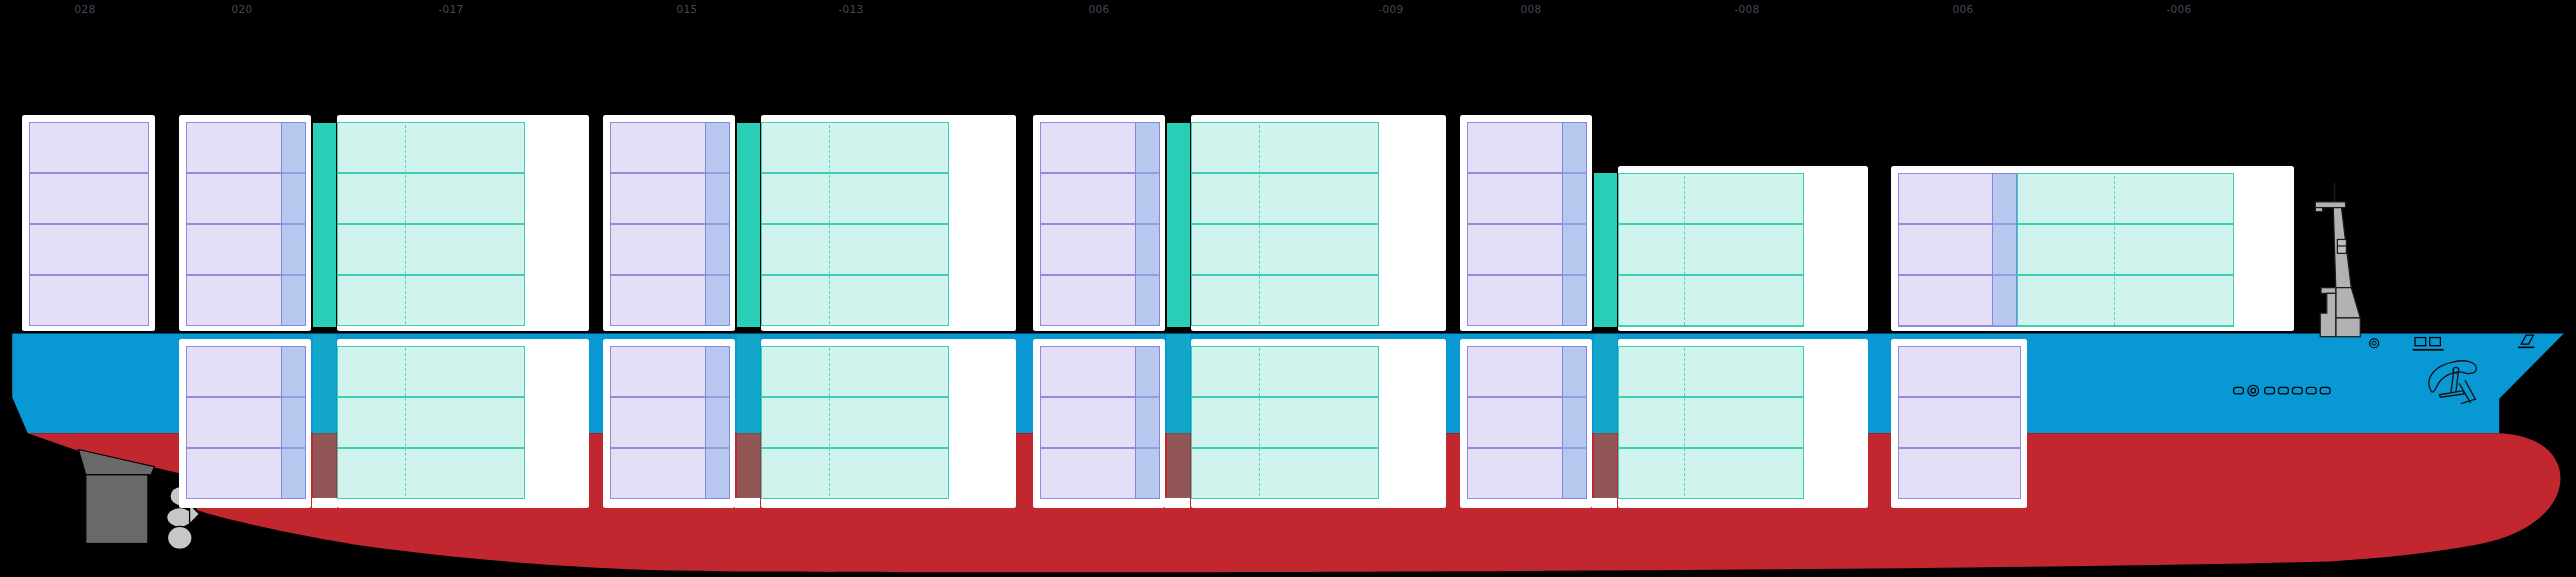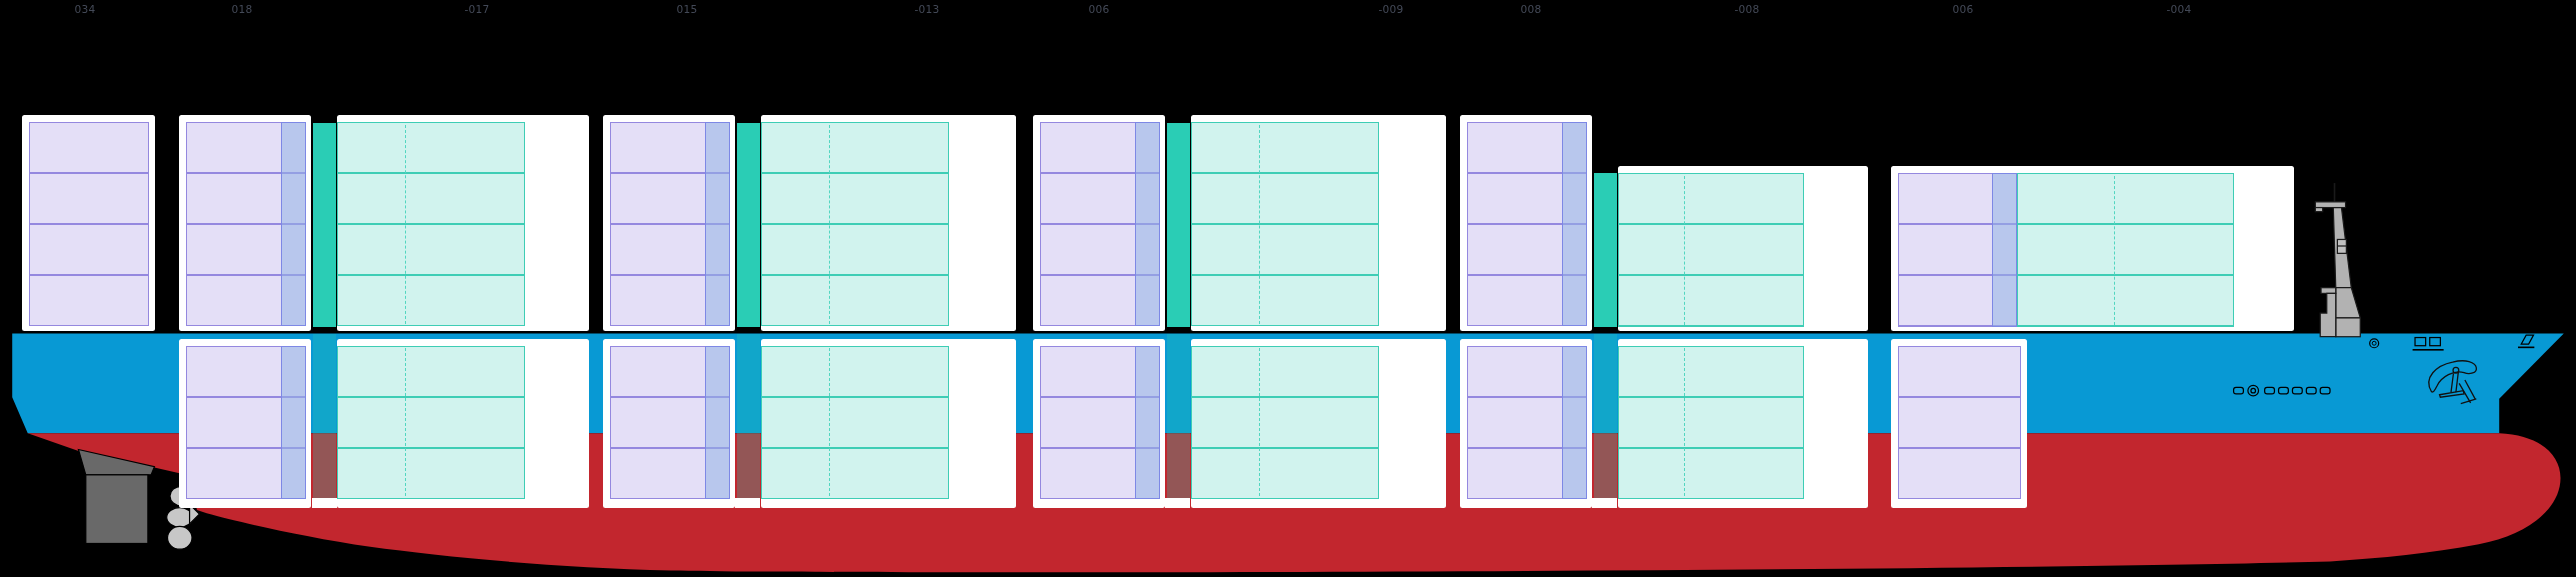--- a/index.html
+++ b/index.html
@@ -97,31 +97,31 @@
     <circle cx="2756" cy="478" r="6.5"></circle>
     <circle cx="2756" cy="478" r="2.8"></circle>
     <rect x="2770" y="474" width="12" height="8" rx="3"></rect>
     <rect x="2787" y="474" width="12" height="8" rx="3"></rect>
     <rect x="2804" y="474" width="12" height="8" rx="3"></rect>
     <rect x="2821" y="474" width="12" height="8" rx="3"></rect>
     <rect x="2838" y="474" width="12" height="8" rx="3"></rect>
   </g>
 </svg>
 
-<span class="bay-label" style="left:85px">034</span>
-<span class="bay-label" style="left:242px">018</span>
-<span class="bay-label" style="left:477px">-017</span>
+<span class="bay-label" style="left:85px">028</span>
+<span class="bay-label" style="left:242px">020</span>
+<span class="bay-label" style="left:451px">-017</span>
 <span class="bay-label" style="left:687px">015</span>
-<span class="bay-label" style="left:927px">-013</span>
+<span class="bay-label" style="left:851px">-013</span>
 <span class="bay-label" style="left:1099px">006</span>
 <span class="bay-label" style="left:1391px">-009</span>
 <span class="bay-label" style="left:1531px">008</span>
 <span class="bay-label" style="left:1747px">-008</span>
 <span class="bay-label" style="left:1963px">006</span>
-<span class="bay-label" style="left:2179px">-004</span>
+<span class="bay-label" style="left:2179px">-006</span>
 
 <div class="bar glass" style="left:313px;top:334px;width:23px;height:164px"></div>
 <div class="bar glass" style="left:737px;top:334px;width:23px;height:164px"></div>
 <div class="bar glass" style="left:1167px;top:334px;width:23px;height:164px"></div>
 <div class="bar glass" style="left:1594px;top:334px;width:23px;height:164px"></div>
 
 <div class="connector" style="left:312px;width:25px"></div>
 <div class="connector" style="left:735px;width:25px"></div>
 <div class="connector" style="left:1165px;width:25px"></div>
 <div class="connector" style="left:1592px;width:25px"></div>

